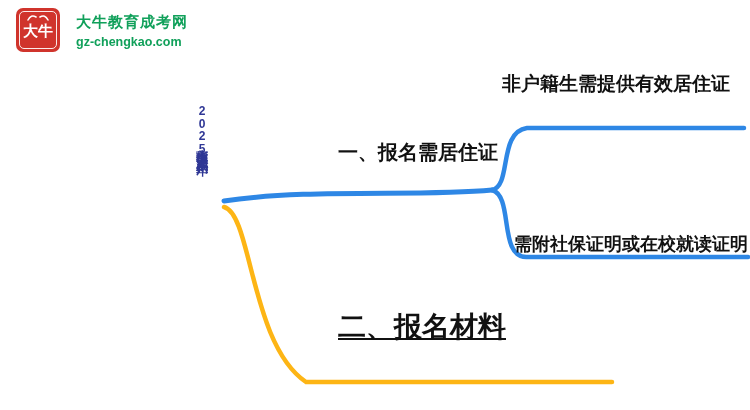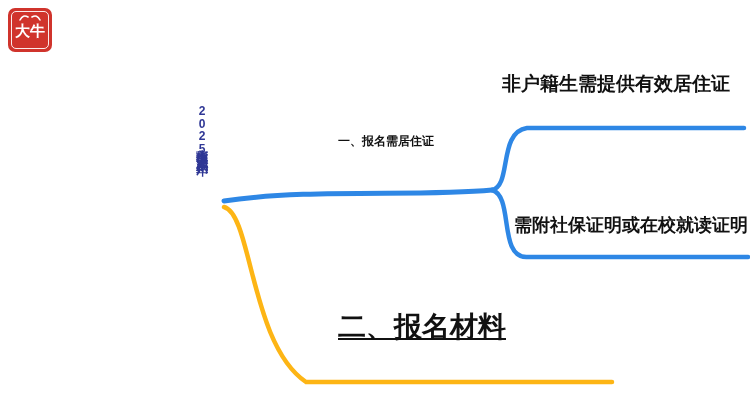--- a/index.html
+++ b/index.html
@@ -1,58 +1,62 @@
 <!DOCTYPE html>
 <html><head>
 <meta charset="utf-8">
 <style>
   html,body{margin:0;padding:0;background:#ffffff;}
   .stage{
     position:relative;width:750px;height:410px;background:#ffffff;overflow:hidden;
     font-family:"Liberation Sans","DejaVu Sans",sans-serif;
   }
   
-  .logo{position:absolute;left:8px;top:8px;display:flex;align-items:flex-start;gap:16px;}
+  .logo{position:absolute;left:16px;top:8px;display:flex;align-items:flex-start;gap:16px;}
   .logo-badge{
     width:44px;height:44px;border-radius:7px;background:var(--logo-red,#d0342c);
     box-shadow:inset 0 0 0 2px rgba(255,255,255,.0);
     display:flex;align-items:center;justify-content:center;position:relative;
   }
   .logo-badge::after{
     content:"";position:absolute;inset:3px;border:1.5px solid rgba(255,255,255,.9);border-radius:5px;
   }
   .logo-badge-text{color:#fff;font-weight:700;font-size:15px;line-height:1;z-index:1;}
   .logo-horns{position:absolute;top:5px;left:50%;transform:translateX(-50%);width:22px;height:8px;z-index:1;}
   .site-name{color:#10a05a;font-size:15px;font-weight:700;letter-spacing:1px;margin-top:5px;}
   .site-url{color:#10a05a;font-size:12.5px;font-weight:600;margin-top:3px;}
   
   .node{position:absolute;color:#111;font-weight:600;white-space:nowrap;line-height:1.25;}
   .root-node{
     position:absolute;left:192px;top:104px;
     writing-mode:vertical-rl;text-orientation:upright;
     color:#2f3795;font-size:12px;font-weight:700;letter-spacing:-1.5px;line-height:1.6;
   }
-  .branch1-label{left:338px;top:134px;font-size:12px;}
+  .branch1-label{left:338px;top:140px;font-size:20px;}
   .child1a-label{left:502px;top:72px;font-size:19px;}
-  .child1b-label{left:514px;top:214px;font-size:18px;}
+  .child1b-label{left:514px;top:233px;font-size:18px;}
   .branch2-label{left:338px;top:309px;font-size:28px;text-decoration:underline;}
   .child2a-label{left:516px;top:309px;font-size:20px;}
   svg.edges{position:absolute;left:0;top:0;pointer-events:none;}
 </style>
 </head>
 <body>
 
 <div class="stage">
 
   <div class="logo">
     <div class="logo-badge" style="background: rgb(208, 52, 44);">
       <svg class="logo-horns" viewBox="0 0 22 8">
         <path d="M1,7 Q4,1 9,4 M21,7 Q18,1 13,4" stroke="#ffffff" stroke-width="1.6" fill="none" stroke-linecap="round"></path>
       </svg>
       <span class="logo-badge-text">大牛</span>
+    </div>
+    <div class="logo-text">
+      <div class="site-name" style="color: rgb(16, 160, 90);">大牛教育成考网</div>
+      <div class="site-url" style="color: rgb(16, 160, 90);">gz-chengkao.com</div>
     </div>
   </div>
 
   <svg class="edges" width="750" height="410" viewBox="0 0 750 410">
 
     <path d="M 224 201 C 310 188, 420 197, 492 190" fill="none" stroke-width="5" stroke-linecap="round" stroke="#2e87e5"></path>
 
     <path d="M 492 190 C 512 186, 498 132, 527 128 L 744 128" fill="none" stroke-width="4.5" stroke-linecap="round" stroke="#2e87e5"></path>
 
     <path d="M 492 190 C 514 196, 498 258, 527 257 L 748 257" fill="none" stroke-width="4.5" stroke-linecap="round" stroke="#2e87e5"></path>

